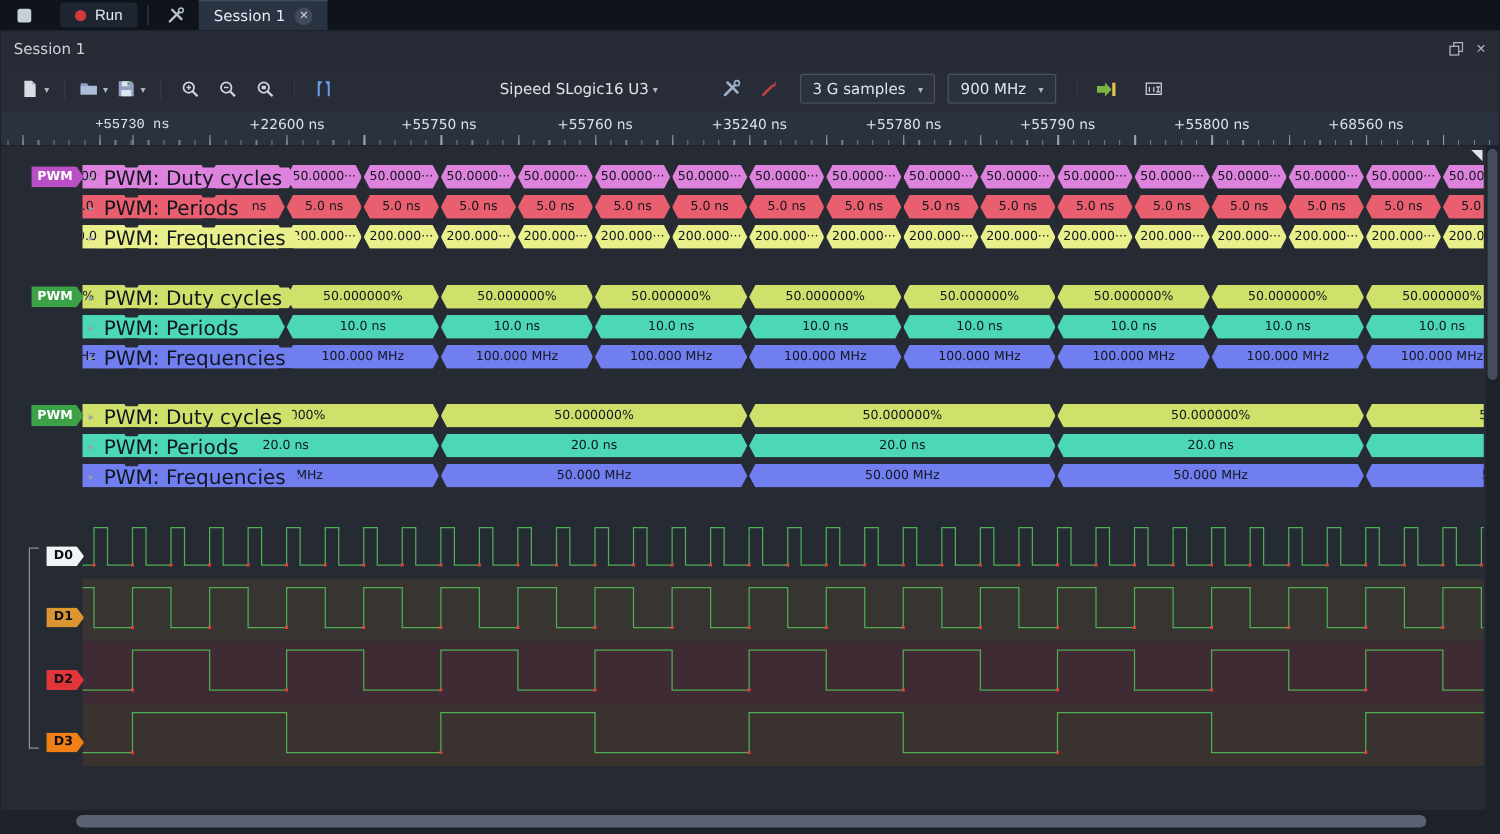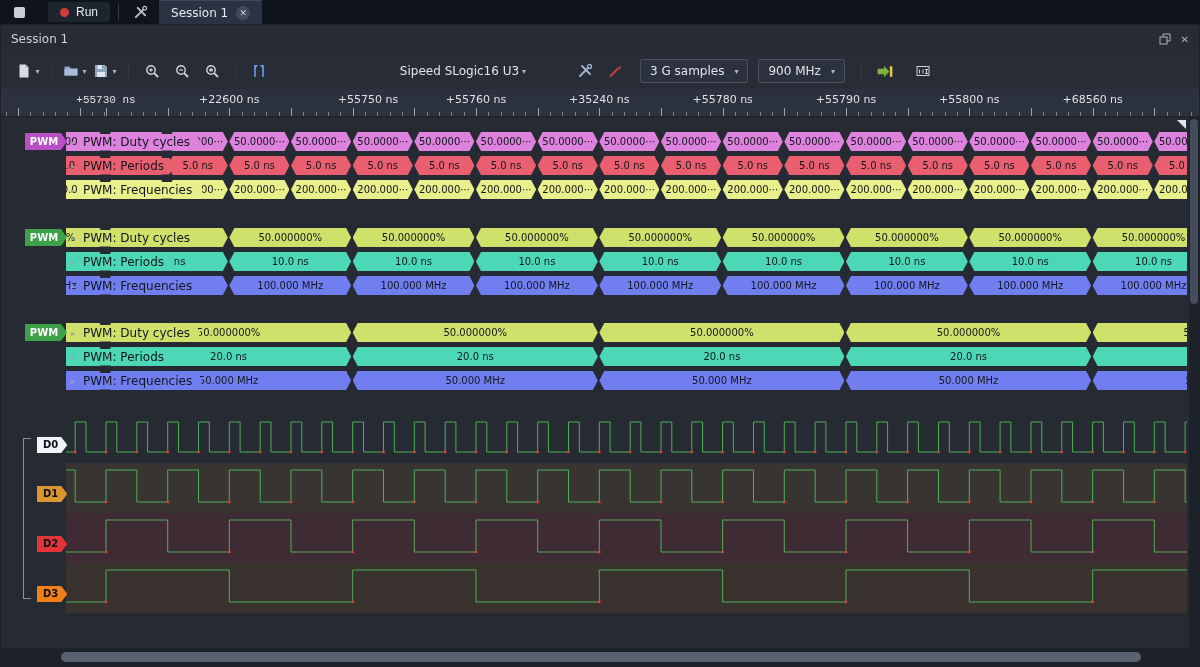--- a/index.html
+++ b/index.html
@@ -53,21 +53,21 @@
     background-position-x:105px; }
 
   
   .trace-area { flex:1; position:relative; background:#262a33; overflow:hidden; }
   .anno-row { position:absolute; height:20px; overflow:hidden; }
   .cell { position:absolute; top:0; height:19px; line-height:19px; font-size:10px; color:#12161e;
           text-align:center; white-space:nowrap; overflow:hidden;
           clip-path:polygon(5px 0,calc(100% - 5px) 0,100% 50%,calc(100% - 5px) 100%,5px 100%,0 50%); }
   .row-label { position:absolute; left:70px; height:20px; display:flex; align-items:center; z-index:3; }
   .expander { font-size:8px; color:#9aa1ac; margin-right:3px; }
-  .row-tag { height:17px; line-height:17px; padding:0 11px 0 5px; font-size:12px; color:#12161e;
+  .row-tag { height:17px; line-height:17px; padding:0 11px 0 5px; font-size:16px; color:#12161e;
              white-space:nowrap;
              clip-path:polygon(0 0,calc(100% - 6px) 0,100% 50%,calc(100% - 6px) 100%,0 100%); }
   .pwm-tag { position:absolute; left:24px; width:42px; height:17px; line-height:17px;
              text-align:center; font-size:10px; font-weight:bold; color:#fff; z-index:3;
              padding-right:4px;
              clip-path:polygon(0 0,calc(100% - 6px) 0,100% 50%,calc(100% - 6px) 100%,0 100%); }
   .pwm-tag.selected { filter:drop-shadow(0 0 2px #2fd3e6) drop-shadow(0 0 1px #2fd3e6); }
   .ch-tint { position:absolute; }
   .wave { position:absolute; }
   .ch-label { position:absolute; left:36px; height:16px; line-height:16px; padding:0 9px 0 6px;
@@ -230,21 +230,21 @@
             <path d="M4.5 10.5v-4M8 6.5v4M11.5 6.5v4M10 6.5h3M10 10.5h3" stroke="#cfd5df" fill="none"></path>
           </svg>
       </button>
     </div>
 
     <div class="ruler" id="ruler">
       <div class="ticks-minor"></div>
       <div class="ticks-major"></div>
     <span class="tick-label" style="left: 105px; font-family: Liberation Mono, monospace;">+55730 ns</span>
         <span class="tick-label" style="left: 228.33px;">+22600 ns</span>
-        <span class="tick-label" style="left: 367px; margin-top: 48px;">+55750 ns</span>
+        <span class="tick-label" style="left: 350px; margin-top: 48px;">+55750 ns</span>
         <span class="tick-label" style="left: 474.99px;">+55760 ns</span>
         <span class="tick-label" style="left: 598.32px;">+35240 ns</span>
         <span class="tick-label" style="left: 721.65px;">+55780 ns</span>
         <span class="tick-label" style="left: 844.98px;">+55790 ns</span>
         <span class="tick-label" style="left: 968.31px;">+55800 ns</span>
         <span class="tick-label" style="left: 1091.64px;">+68560 ns</span>
       </div>
 
     <div class="trace-area" id="trace-area">
       <div class="bracket"></div>

